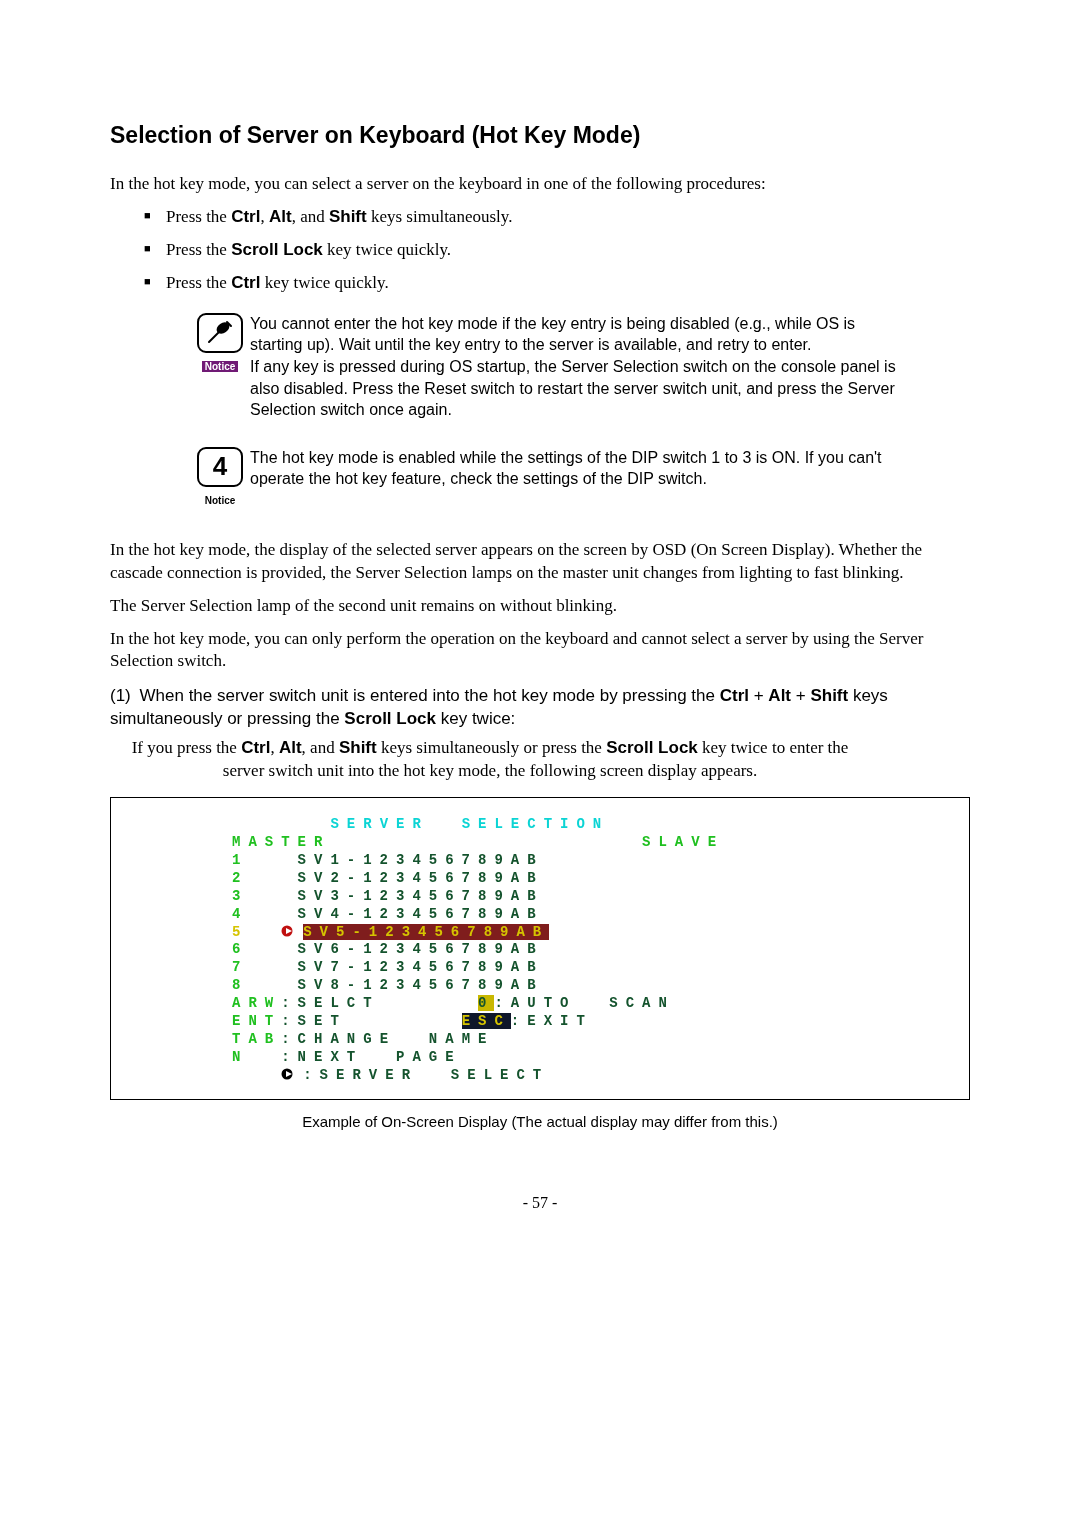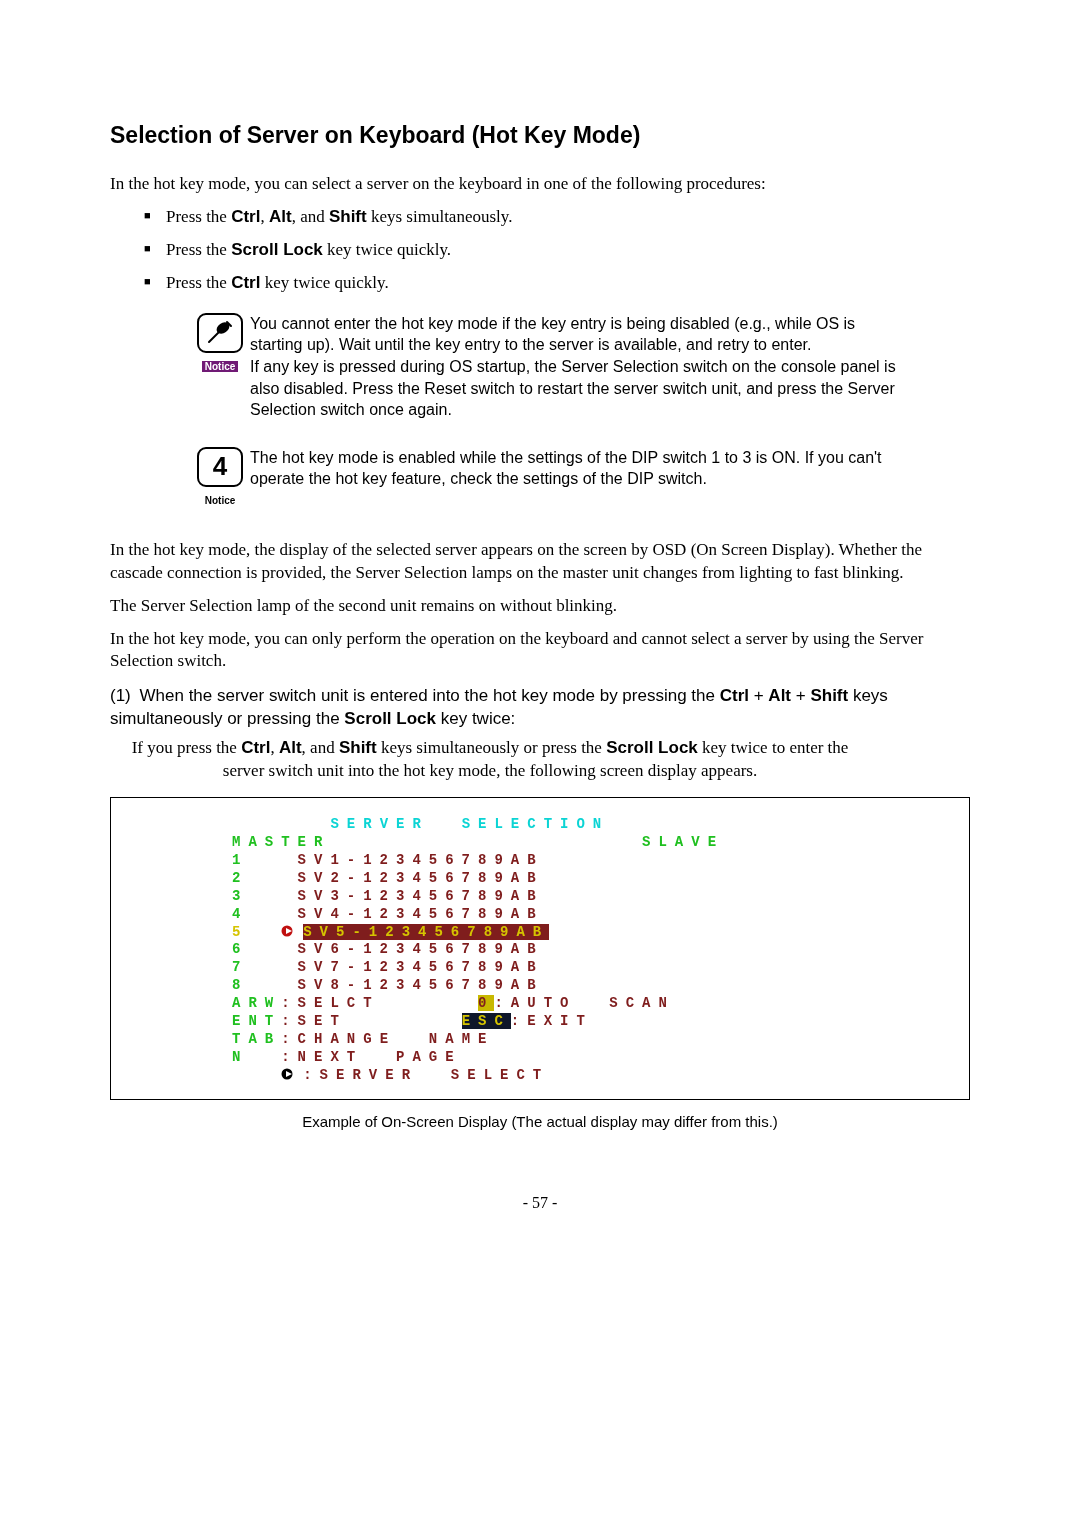--- a/index.html
+++ b/index.html
@@ -84,21 +84,21 @@
     letter-spacing: 8px;
     line-height: 1.28;
     white-space: pre;
     width: 600px;
     margin: 0 auto;
   }
   .osd .row { display: block; }
   .c-cyan   { color: #0bd4d4; }
   .c-grn    { color: #20c020; }
   .c-yel    { color: #d6c400; }
-  .c-blk    { color: #7f1d1d; }
+  .c-blk    { color: #14532d; }
   .bg-grn   { background: #7f1d1d; }
   .bg-yel   { background: #c8b800; }
   .bg-red   { background: #0f172a; }
   .caret {
     display: inline-block;
     width: 14px; height: 12px;
     vertical-align: -1px;
     letter-spacing: 0;
     margin-right: 8px;
   }

